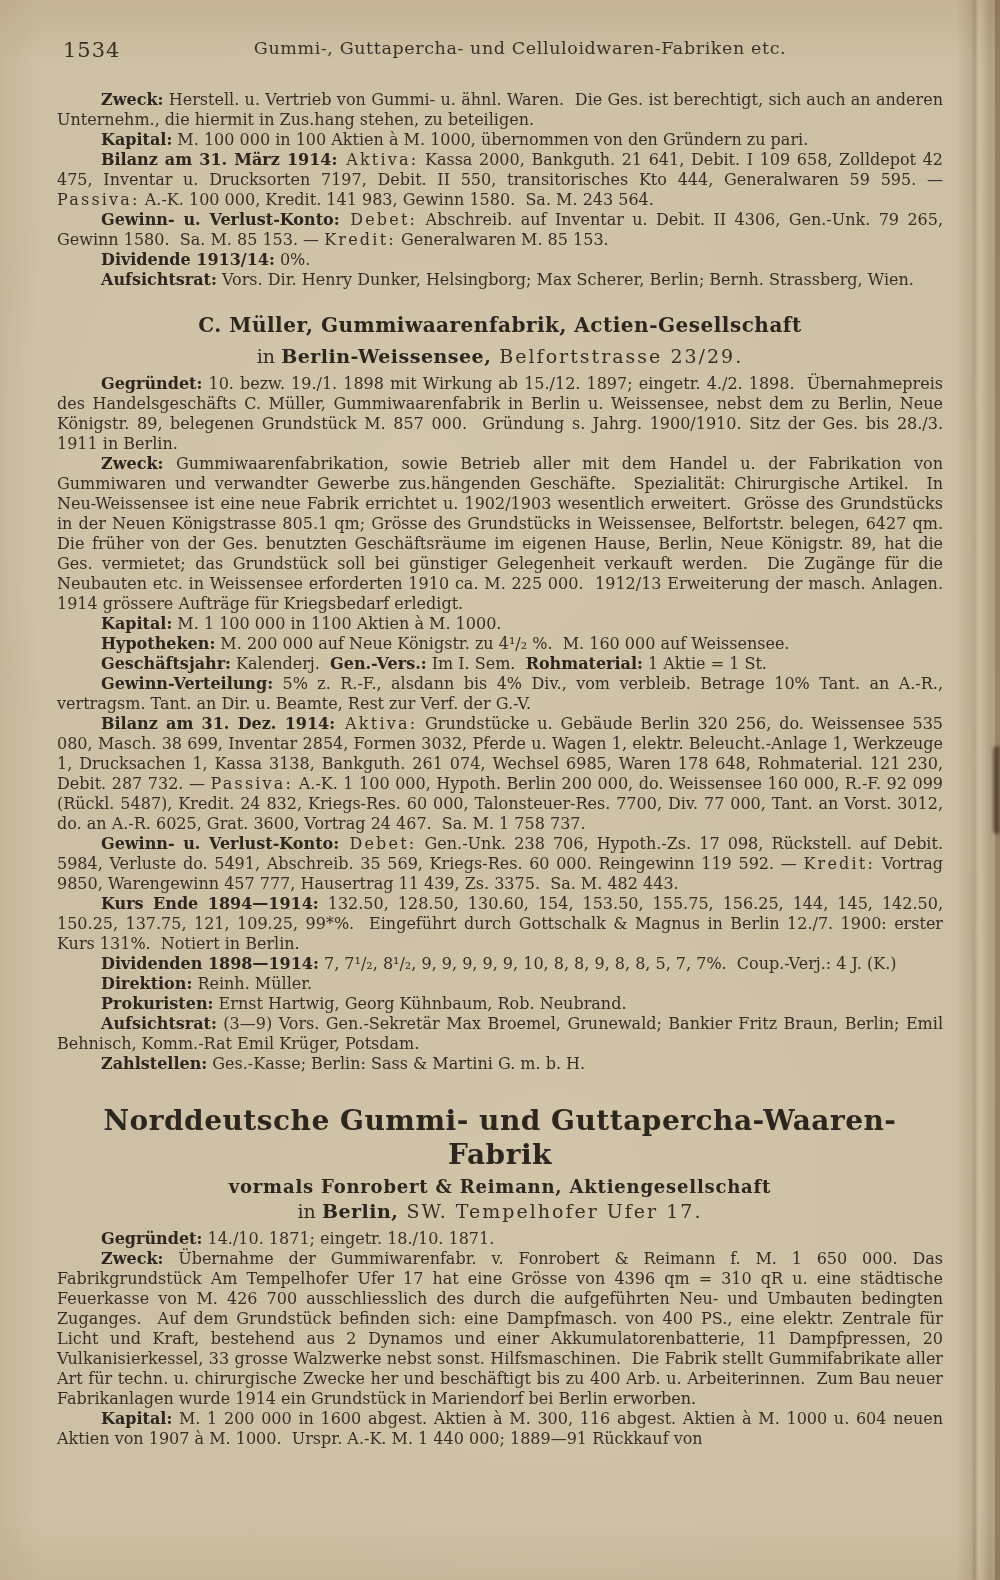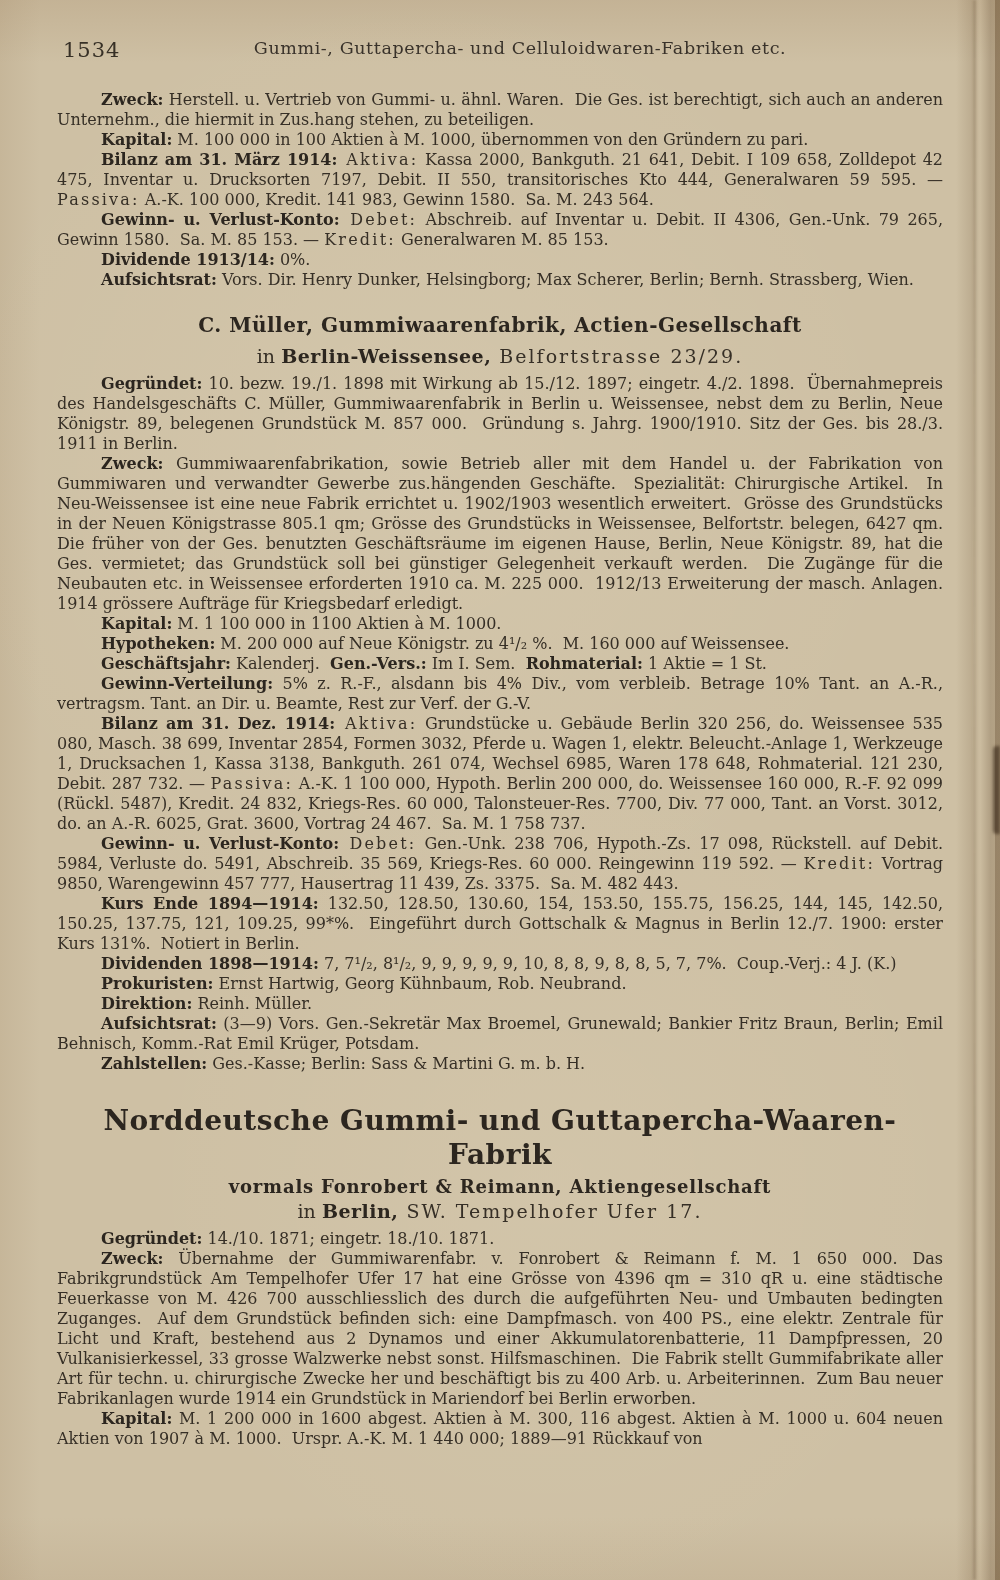--- a/index.html
+++ b/index.html
@@ -124,22 +124,22 @@
           <p class="para"><span class="b">Gegründet:</span><span class="r"> 10. bezw. 19./1. 1898 mit Wirkung ab 15./12. 1897; eingetr. 4./2. 1898.  Übernahmepreis des Handelsgeschäfts C. Müller, Gummiwaarenfabrik in Berlin u. Weissensee, nebst dem zu Berlin, Neue Königstr. 89, belegenen Grundstück M. 857 000.  Gründung s. Jahrg. 1900/1910. Sitz der Ges. bis 28./3. 1911 in Berlin.</span></p>
           <p class="para"><span class="b">Zweck:</span><span class="r"> Gummiwaarenfabrikation, sowie Betrieb aller mit dem Handel u. der Fabrikation von Gummiwaren und verwandter Gewerbe zus.hängenden Geschäfte.  Spezialität: Chirurgische Artikel.  In Neu-Weissensee ist eine neue Fabrik errichtet u. 1902/1903 wesentlich erweitert.  Grösse des Grundstücks in der Neuen Königstrasse 805.1 qm; Grösse des Grundstücks in Weissensee, Belfortstr. belegen, 6427 qm.  Die früher von der Ges. benutzten Geschäftsräume im eigenen Hause, Berlin, Neue Königstr. 89, hat die Ges. vermietet; das Grundstück soll bei günstiger Gelegenheit verkauft werden.  Die Zugänge für die Neubauten etc. in Weissensee erforderten 1910 ca. M. 225 000.  1912/13 Erweiterung der masch. Anlagen.  1914 grössere Aufträge für Kriegsbedarf erledigt.</span></p>
           <p class="para"><span class="b">Kapital:</span><span class="r"> M. 1 100 000 in 1100 Aktien à M. 1000.</span></p>
           <p class="para"><span class="b">Hypotheken:</span><span class="r"> M. 200 000 auf Neue Königstr. zu 4¹/₂ %.  M. 160 000 auf Weissensee.</span></p>
           <p class="para"><span class="b">Geschäftsjahr:</span><span class="r"> Kalenderj.  </span><span class="b">Gen.-Vers.:</span><span class="r"> Im I. Sem.  </span><span class="b">Rohmaterial:</span><span class="r"> 1 Aktie = 1 St.</span></p>
           <p class="para"><span class="b">Gewinn-Verteilung:</span><span class="r"> 5% z. R.-F., alsdann bis 4% Div., vom verbleib. Betrage 10% Tant. an A.-R., vertragsm. Tant. an Dir. u. Beamte, Rest zur Verf. der G.-V.</span></p>
           <p class="para"><span class="b">Bilanz am 31. Dez. 1914:</span><span class="sp"> Aktiva:</span><span class="r"> Grundstücke u. Gebäude Berlin 320 256, do. Weissensee 535 080, Masch. 38 699, Inventar 2854, Formen 3032, Pferde u. Wagen 1, elektr. Beleucht.-Anlage 1, Werkzeuge 1, Drucksachen 1, Kassa 3138, Bankguth. 261 074, Wechsel 6985, Waren 178 648, Rohmaterial. 121 230, Debit. 287 732. — </span><span class="sp">Passiva:</span><span class="r"> A.-K. 1 100 000, Hypoth. Berlin 200 000, do. Weissensee 160 000, R.-F. 92 099 (Rückl. 5487), Kredit. 24 832, Kriegs-Res. 60 000, Talonsteuer-Res. 7700, Div. 77 000, Tant. an Vorst. 3012, do. an A.-R. 6025, Grat. 3600, Vortrag 24 467.  Sa. M. 1 758 737.</span></p>
           <p class="para"><span class="b">Gewinn- u. Verlust-Konto:</span><span class="sp"> Debet:</span><span class="r"> Gen.-Unk. 238 706, Hypoth.-Zs. 17 098, Rückstell. auf Debit. 5984, Verluste do. 5491, Abschreib. 35 569, Kriegs-Res. 60 000. Reingewinn 119 592. — </span><span class="sp">Kredit:</span><span class="r"> Vortrag 9850, Warengewinn 457 777, Hausertrag 11 439, Zs. 3375.  Sa. M. 482 443.</span></p>
           <p class="para"><span class="b">Kurs Ende 1894—1914:</span><span class="r"> 132.50, 128.50, 130.60, 154, 153.50, 155.75, 156.25, 144, 145, 142.50, 150.25, 137.75, 121, 109.25, 99*%.  Eingeführt durch Gottschalk &amp; Magnus in Berlin 12./7. 1900: erster Kurs 131%.  Notiert in Berlin.</span></p>
           <p class="para"><span class="b">Dividenden 1898—1914:</span><span class="r"> 7, 7¹/₂, 8¹/₂, 9, 9, 9, 9, 9, 10, 8, 8, 9, 8, 8, 5, 7, 7%.  Coup.-Verj.: 4 J. (K.)</span></p>
+          <p class="para"><span class="b">Direktion:</span><span class="r"> Reinh. Müller.</span></p>
           <p class="para"><span class="b">Prokuristen:</span><span class="r"> Ernst Hartwig, Georg Kühnbaum, Rob. Neubrand.</span></p>
-          <p class="para"><span class="b">Direktion:</span><span class="r"> Reinh. Müller.</span></p>
           <p class="para"><span class="b">Aufsichtsrat:</span><span class="r"> (3—9) Vors. Gen.-Sekretär Max Broemel, Grunewald; Bankier Fritz Braun, Berlin; Emil Behnisch, Komm.-Rat Emil Krüger, Potsdam.</span></p>
           <p class="para"><span class="b">Zahlstellen:</span><span class="r"> Ges.-Kasse; Berlin: Sass &amp; Martini G. m. b. H.</span></p>
         </div>
     </div>
 
     <div class="section">
       <h2 class="co-title second">Norddeutsche Gummi- und Guttapercha-Waaren-Fabrik</h2>
       <div class="sub-bold">vormals Fonrobert &amp; Reimann, Aktiengesellschaft</div>
       <div class="subhead"><span class="r">in </span><span class="b">Berlin,</span><span class="spx"> SW. Tempelhofer Ufer 17.</span></div>
       <div>

